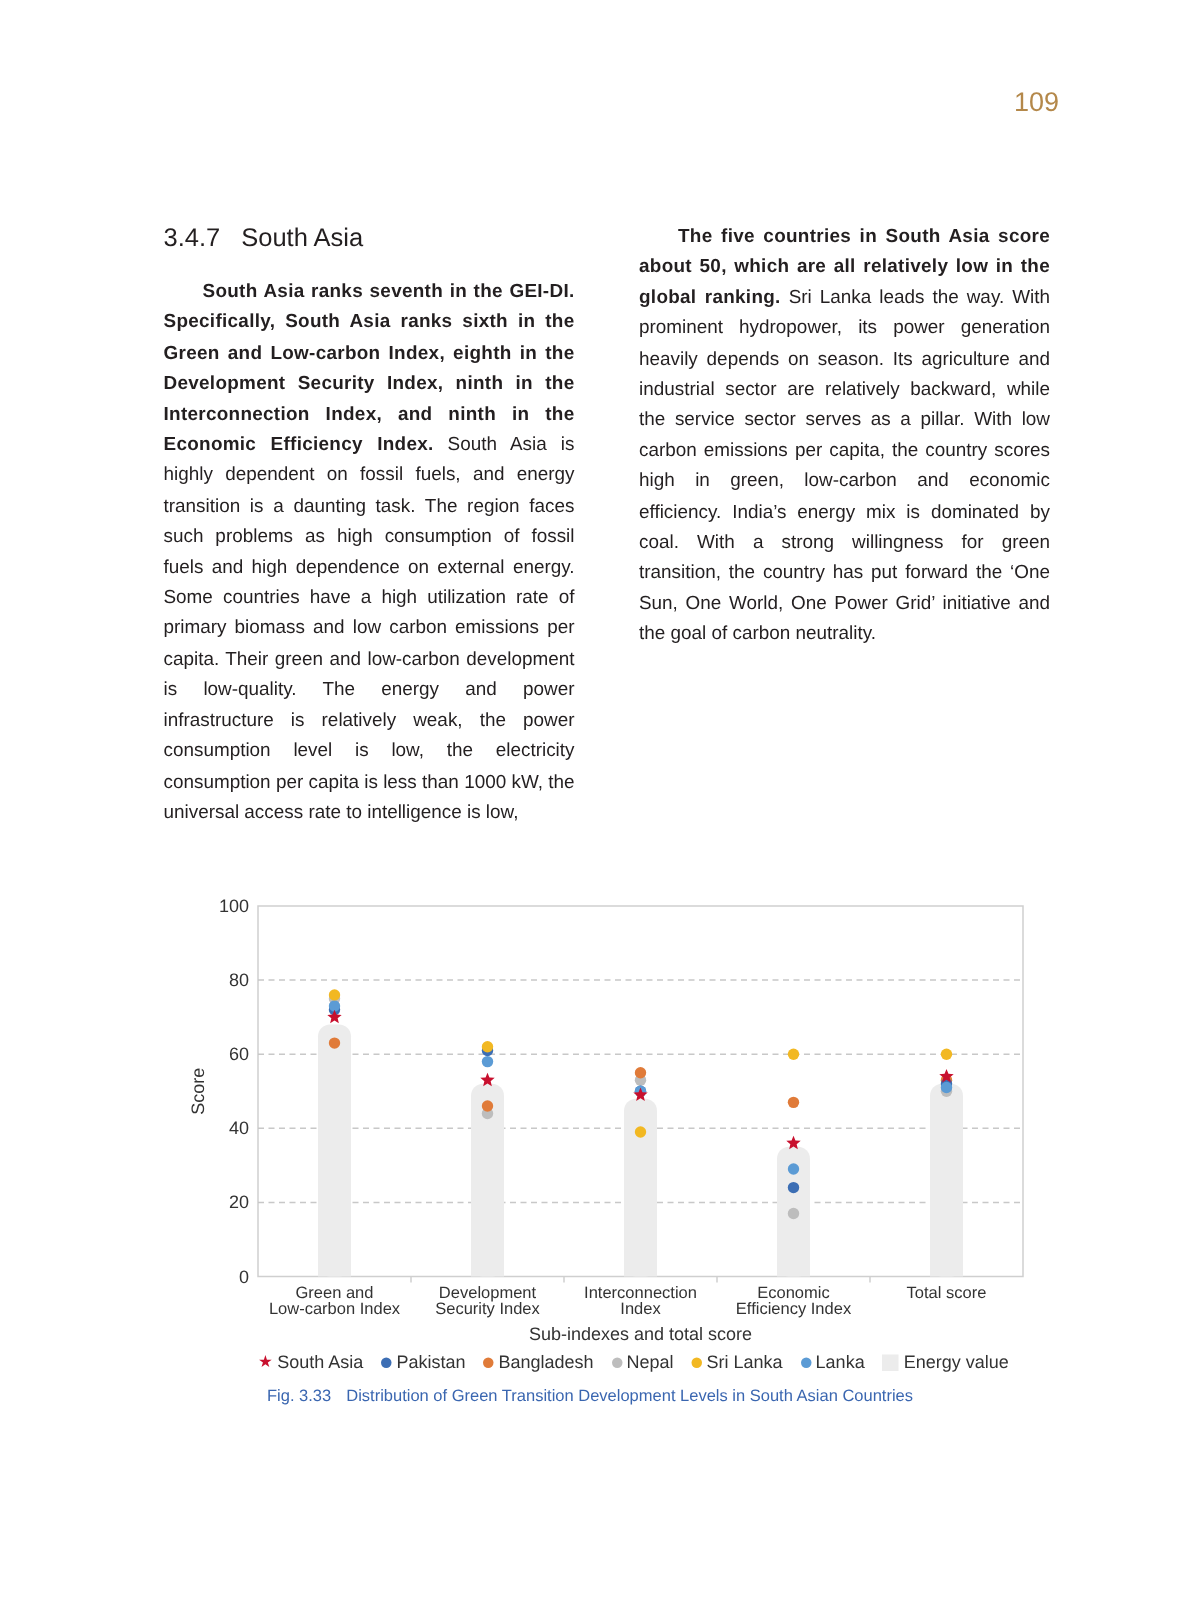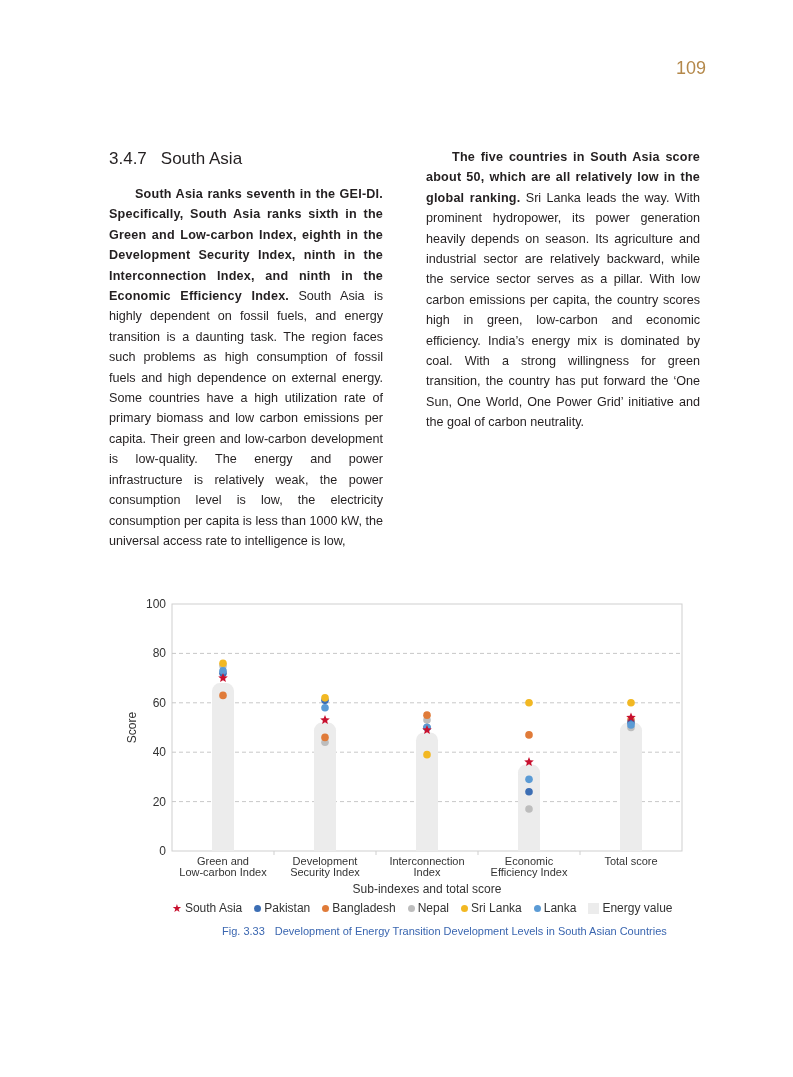--- a/index.html
+++ b/index.html
@@ -14,21 +14,21 @@
   .para { margin: 0; }
   .indent { text-indent: 26px; }
   .bold { font-weight: 600; letter-spacing: 0.2px; }
   .chart { position: absolute; left: 120px; top: 595px; width: 580px; height: 300px; }
   .legend { position: absolute; top: 901px; left: 172px; font-size: 12px; display: flex; gap: 12px; color: #333; white-space: nowrap; }
   .legend-item { display: flex; align-items: center; gap: 3px; }
   .dot { width: 7px; height: 7px; border-radius: 50%; display: inline-block; }
   .sq { width: 11px; height: 11px; background: #ececec; display: inline-block; }
   .star { color: #c8102e; font-size: 11px; line-height: 11px; }
   .caption { position: absolute; top: 925px; left: 178px; font-size: 11px; color: #3a66b0; }
-  .caption .fig { margin-right: 10px; margin-left: 44px; }
+  .caption .fig { margin-right: 10px; }
 </style>
 </head>
 <body>
 
 <div class="page-number">109</div>
 
 <div class="col col-left">
   <h2 class="section-title">
     <span class="num">3.4.7</span><span>South Asia</span>
   </h2>
@@ -135,14 +135,14 @@
       <span class="dot" style="background: rgb(91, 155, 213);"></span>
       <span>Lanka</span>
     </span>
     <span class="legend-item">
       <span class="sq"></span>
       <span>Energy value</span>
     </span>
   </div>
 
 <div class="caption">
-  <span class="fig">Fig. 3.33</span><span>Development of Energy Transition Development Levels in South Asian Countries</span>
+  <span class="fig">Fig. 3.33</span><span>Distribution of Green Transition Development Levels in South Asian Countries</span>
 </div>
 
 </body></html>

